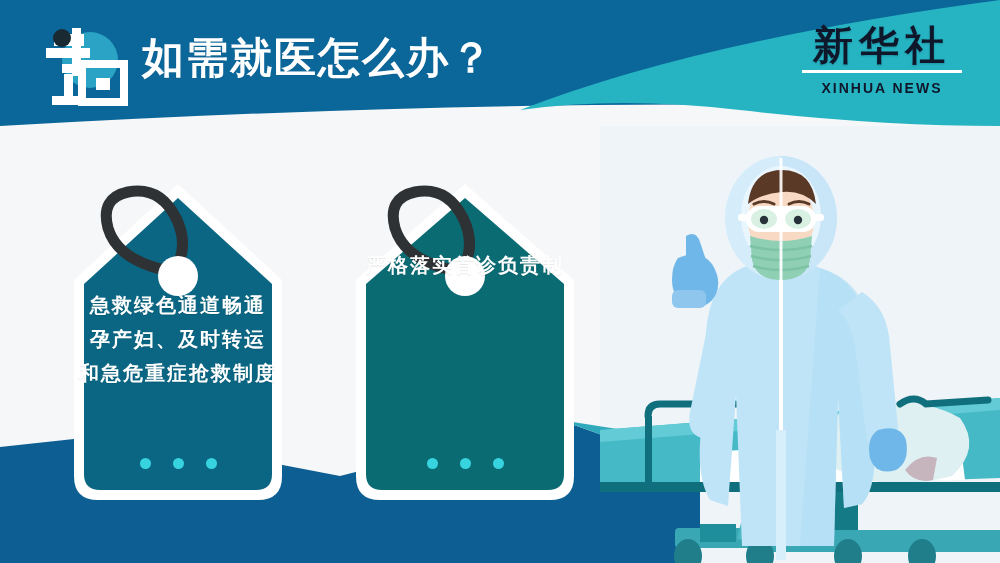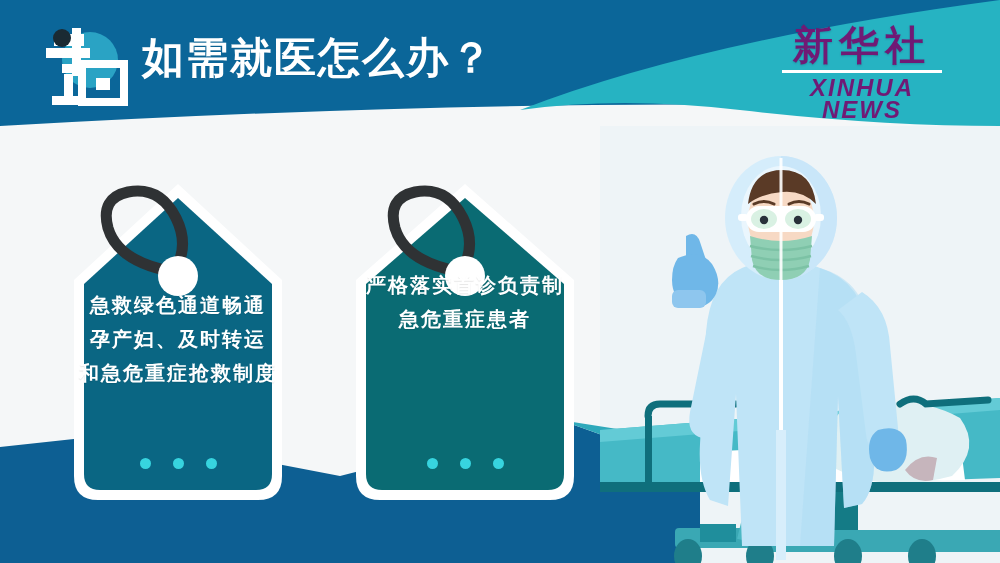--- a/index.html
+++ b/index.html
@@ -25,33 +25,33 @@
     letter-spacing:2px; line-height:52px; white-space:nowrap;
     text-shadow:0 1px 0 rgba(0,0,0,.06);
     font-family:"DejaVu Sans","Liberation Sans",sans-serif;
   }
   
   #brand-mark{
     position:absolute; left:38px; top:24px; width:96px; height:82px;
   }
   
   #xinhua{
-    position:absolute; right:48px; top:22px; width:180px; height:86px;
-    text-align:center; color:#701a75;
+    position:absolute; right:28px; top:22px; width:180px; height:86px;
+    text-align:center; color:#0f172a;
   }
   #xinhua .cn{
     font-size:40px; font-weight:bold; letter-spacing:6px;
     line-height:46px; font-family:"DejaVu Sans","Liberation Sans",sans-serif;
     text-shadow:0 1px 2px rgba(0,60,80,.25);
   }
   #xinhua .rule{
     width:160px; height:3px; background:#fff; margin:2px auto 4px auto;
   }
   #xinhua .en{
-    font-size:24px; font-weight:bold; font-style:italic;
+    font-size:14px; font-weight:bold; 
     letter-spacing:2px; line-height:22px;
   }
 
   
   .tag{ position:absolute; z-index:6; }
   .tag .cardwrap{ position:relative; width:100%; height:100%; }
   .tag .lines{
     position:absolute; left:0; right:0;
     text-align:center; color:#ffffff;
     font-size:20px; line-height:34px; font-weight:bold;
@@ -66,21 +66,21 @@
   .tag .dots i{
     display:block; width:11px; height:11px; border-radius:50%;
     background:#37d4df;
   }
 
   #tag-1{ left:66px;  top:176px; width:224px; height:332px; }
   #tag-1 .lines{ top:112px; }
   #tag-1 .dots{ top:282px; }
 
   #tag-2{ left:348px; top:176px; width:234px; height:332px; }
-  #tag-2 .lines{ top:92px; }
+  #tag-2 .lines{ top:72px; }
   #tag-2 .dots{ top:282px; }
 
   
   #illustration{ z-index:4; }
   #bgshapes{ z-index:1; }
   #footershapes{ z-index:2; }
 </style>
 </head>
 <body>
 
@@ -217,21 +217,20 @@
   <div class="tag" id="tag-2">
     <div class="cardwrap">
       <svg viewBox="0 0 234 332" preserveAspectRatio="none" style="position:absolute;inset:0;width:100%;height:100%;">
         <path d="M117 8 L226 104 L226 300 q0 24 -24 24 L32 324 q-24 0 -24 -24 L8 104 Z" fill="#ffffff"></path>
         <path d="M117 22 L216 108 L216 298 q0 16 -16 16 L34 314 q-16 0 -16 -16 L18 108 Z" fill="#0a6b73"></path>
         <path d="M113 96 q-56 -10 -66 -44 q-8 -30 20 -36 q32 -6 48 26 q14 28 -2 54" stroke="#2f3234" stroke-width="11" fill="none" stroke-linecap="round"></path>
         <circle cx="117" cy="100" r="20" fill="#ffffff"></circle>
       </svg>
       <div class="lines">
         <div>严格落实首诊负责制</div>
-        <div>急危重症患者</div>
       </div>
       <div class="dots">
         <i style="background: rgb(55, 212, 223);"></i>
         <i style="background: rgb(55, 212, 223);"></i>
         <i style="background: rgb(55, 212, 223);"></i>
       </div>
     </div>
   </div>
 
   <div id="header">

